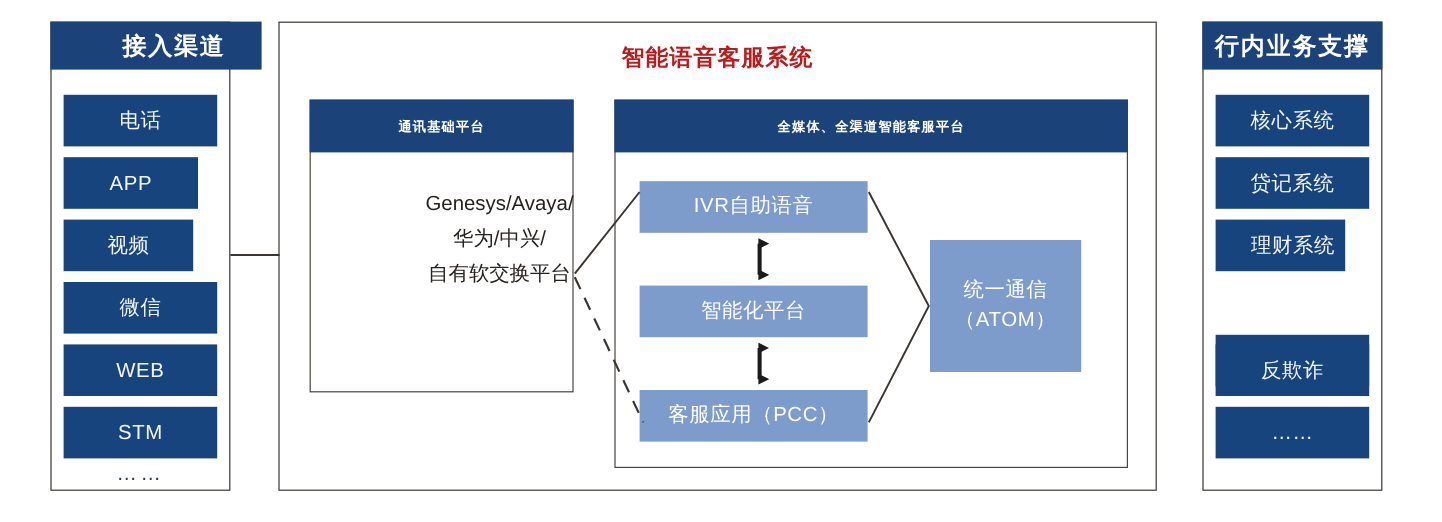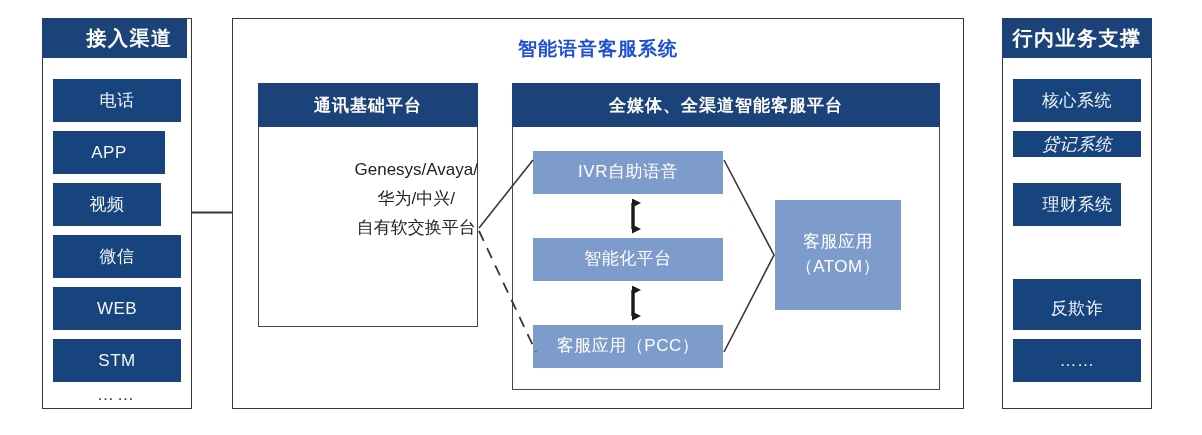--- a/index.html
+++ b/index.html
@@ -60,35 +60,35 @@
   }
 
   
   .panel-outer {
     border: 1.6px solid #3a3530;
     background: #ffffff;
   }
   .panel-title {
     font-size: 19px;
     font-weight: bold;
-    color: #1d4ed8;
+    color: #b91c1c;
     letter-spacing: 1px;
     text-align: center;
     white-space: nowrap;
   }
 
   .sub-box {
     border: 1.4px solid #4a4540;
     background: #ffffff;
   }
   .sub-header {
     background: #1b4379;
     color: #ffffff;
     font-weight: bold;
-    font-size: 17px;
+    font-size: 11px;
     letter-spacing: 1px;
     display: flex;
     align-items: center;
     justify-content: center;
     text-align: center;
   }
   .sub-body {
     display: flex;
     align-items: flex-start;
     justify-content: flex-end;
@@ -122,21 +122,21 @@
     pointer-events: none;
   }
 </style>
 </head>
 <body>
 
 <div id="canvas">
 
   <div class="abs col-outer" style="left:42px; top:18px; width:150px; height:391px;">
   </div>
-  <div class="abs col-header" style="left:42px; top:18px; width:145px; height:40px;padding-left:30px;">
+  <div class="abs col-header" style="left:42px; top:18px; width:176px; height:40px;padding-left:30px;">
     <span>接入渠道</span>
   </div>
 
   <div class="abs col-item" style="left:53px; top:79px; width:128px; height:43px;">
     <span>电话</span>
   </div>
   <div class="abs col-item" style="left:53px; top:131px; width:112px; height:43px;">
     <span>APP</span>
   </div>
   <div class="abs col-item" style="left:53px; top:183px; width:108px; height:43px;">
@@ -180,33 +180,33 @@
     <span>IVR自助语音</span>
   </div>
   <div class="abs lb-box" style="left:533px; top:238px; width:190px; height:43px;">
     <span>智能化平台</span>
   </div>
   <div class="abs lb-box" style="left:533px; top:325px; width:190px; height:43px;text-align:right;">
     <span>客服应用（PCC）</span>
   </div>
 
   <div class="abs lb-box" style="left:775px; top:200px; width:126px; height:110px;">
-    <span>客服应用
+    <span>统一通信
 （ATOM）</span>
   </div>
 
   <div class="abs col-outer" style="left:1002px; top:18px; width:150px; height:391px;"></div>
   <div class="abs col-header" style="left:1002px; top:18px; width:150px; height:40px;">
     <span>行内业务支撑</span>
   </div>
 
   <div class="abs col-item" style="left:1013px; top:79px; width:128px; height:43px;">
     <span>核心系统</span>
   </div>
-  <div class="abs col-item" style="left:1013px; top:131px; width:128px; height:26px;font-style:italic;">
+  <div class="abs col-item" style="left:1013px; top:131px; width:128px; height:43px;">
     <span>贷记系统</span>
   </div>
   <div class="abs col-item" style="left:1013px; top:183px; width:108px; height:43px;padding-left:21px;">
     <span>理财系统</span>
   </div>
   <div class="abs col-item" style="left:1013px; top:235px; width:128px; height:43px;margin-top:44px;">
     <span>CRM</span>
   </div>
   <div class="abs col-item" style="left:1013px; top:287px; width:128px; height:43px;">
     <span>反欺诈</span>

